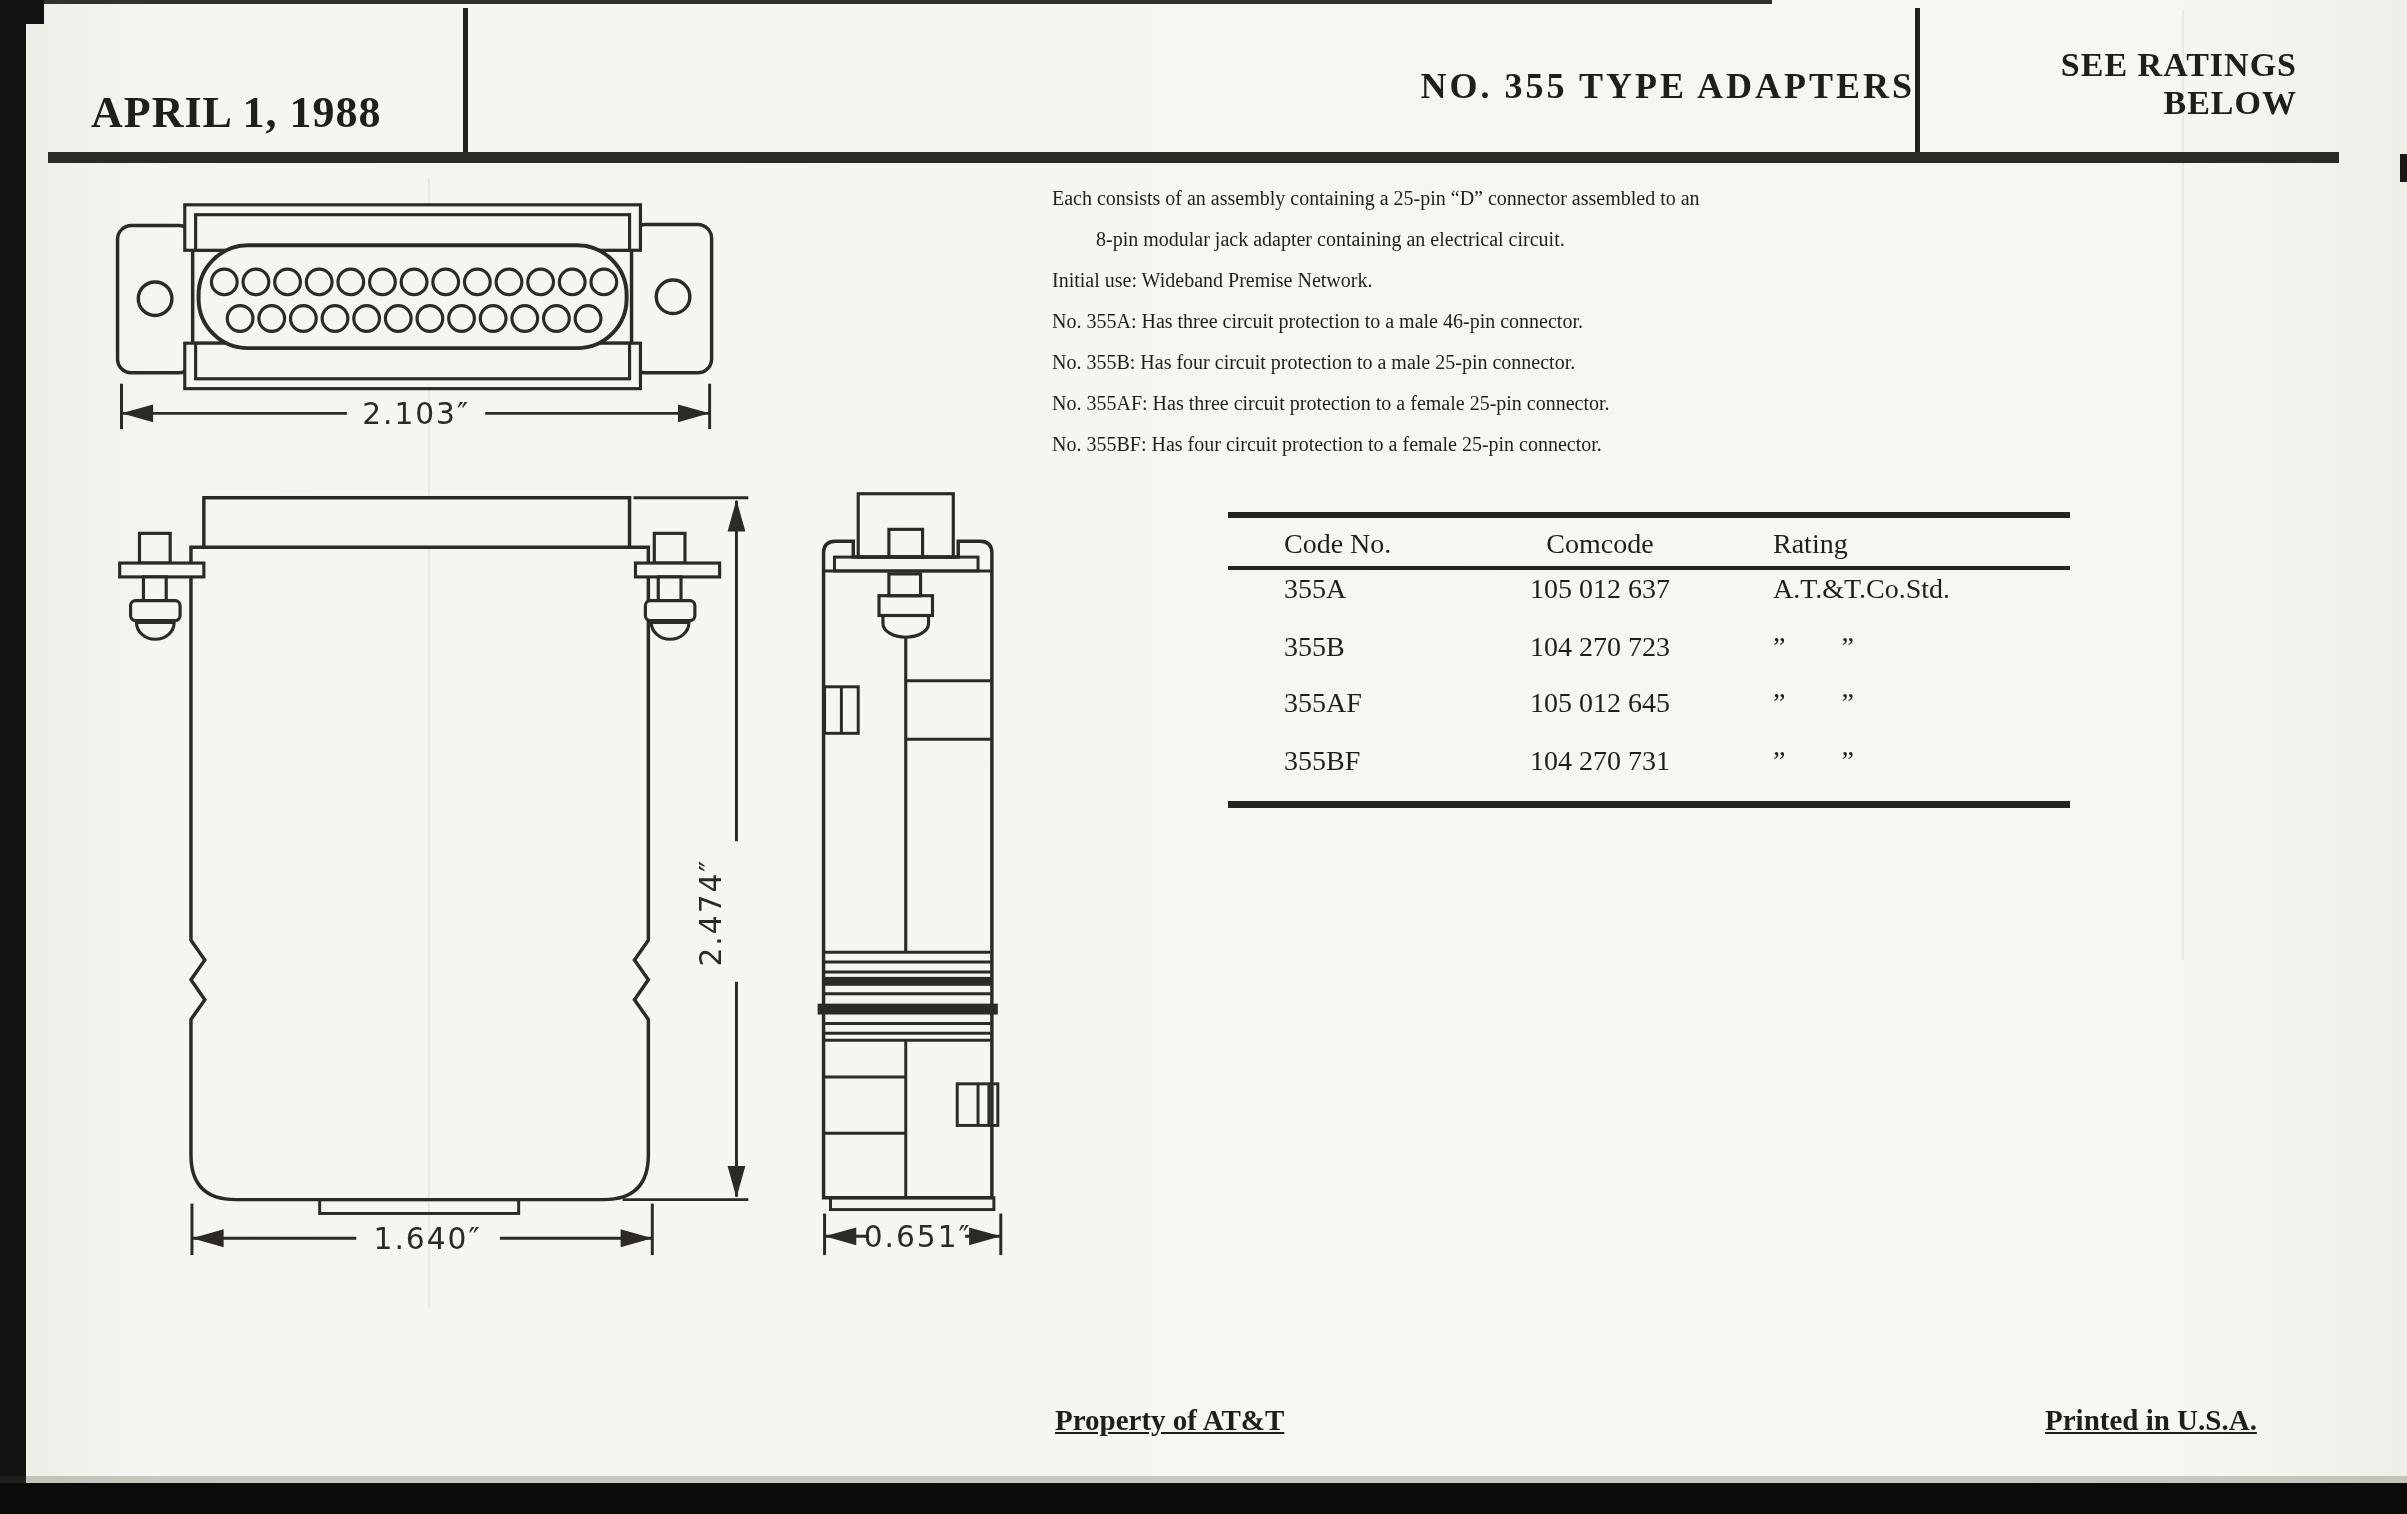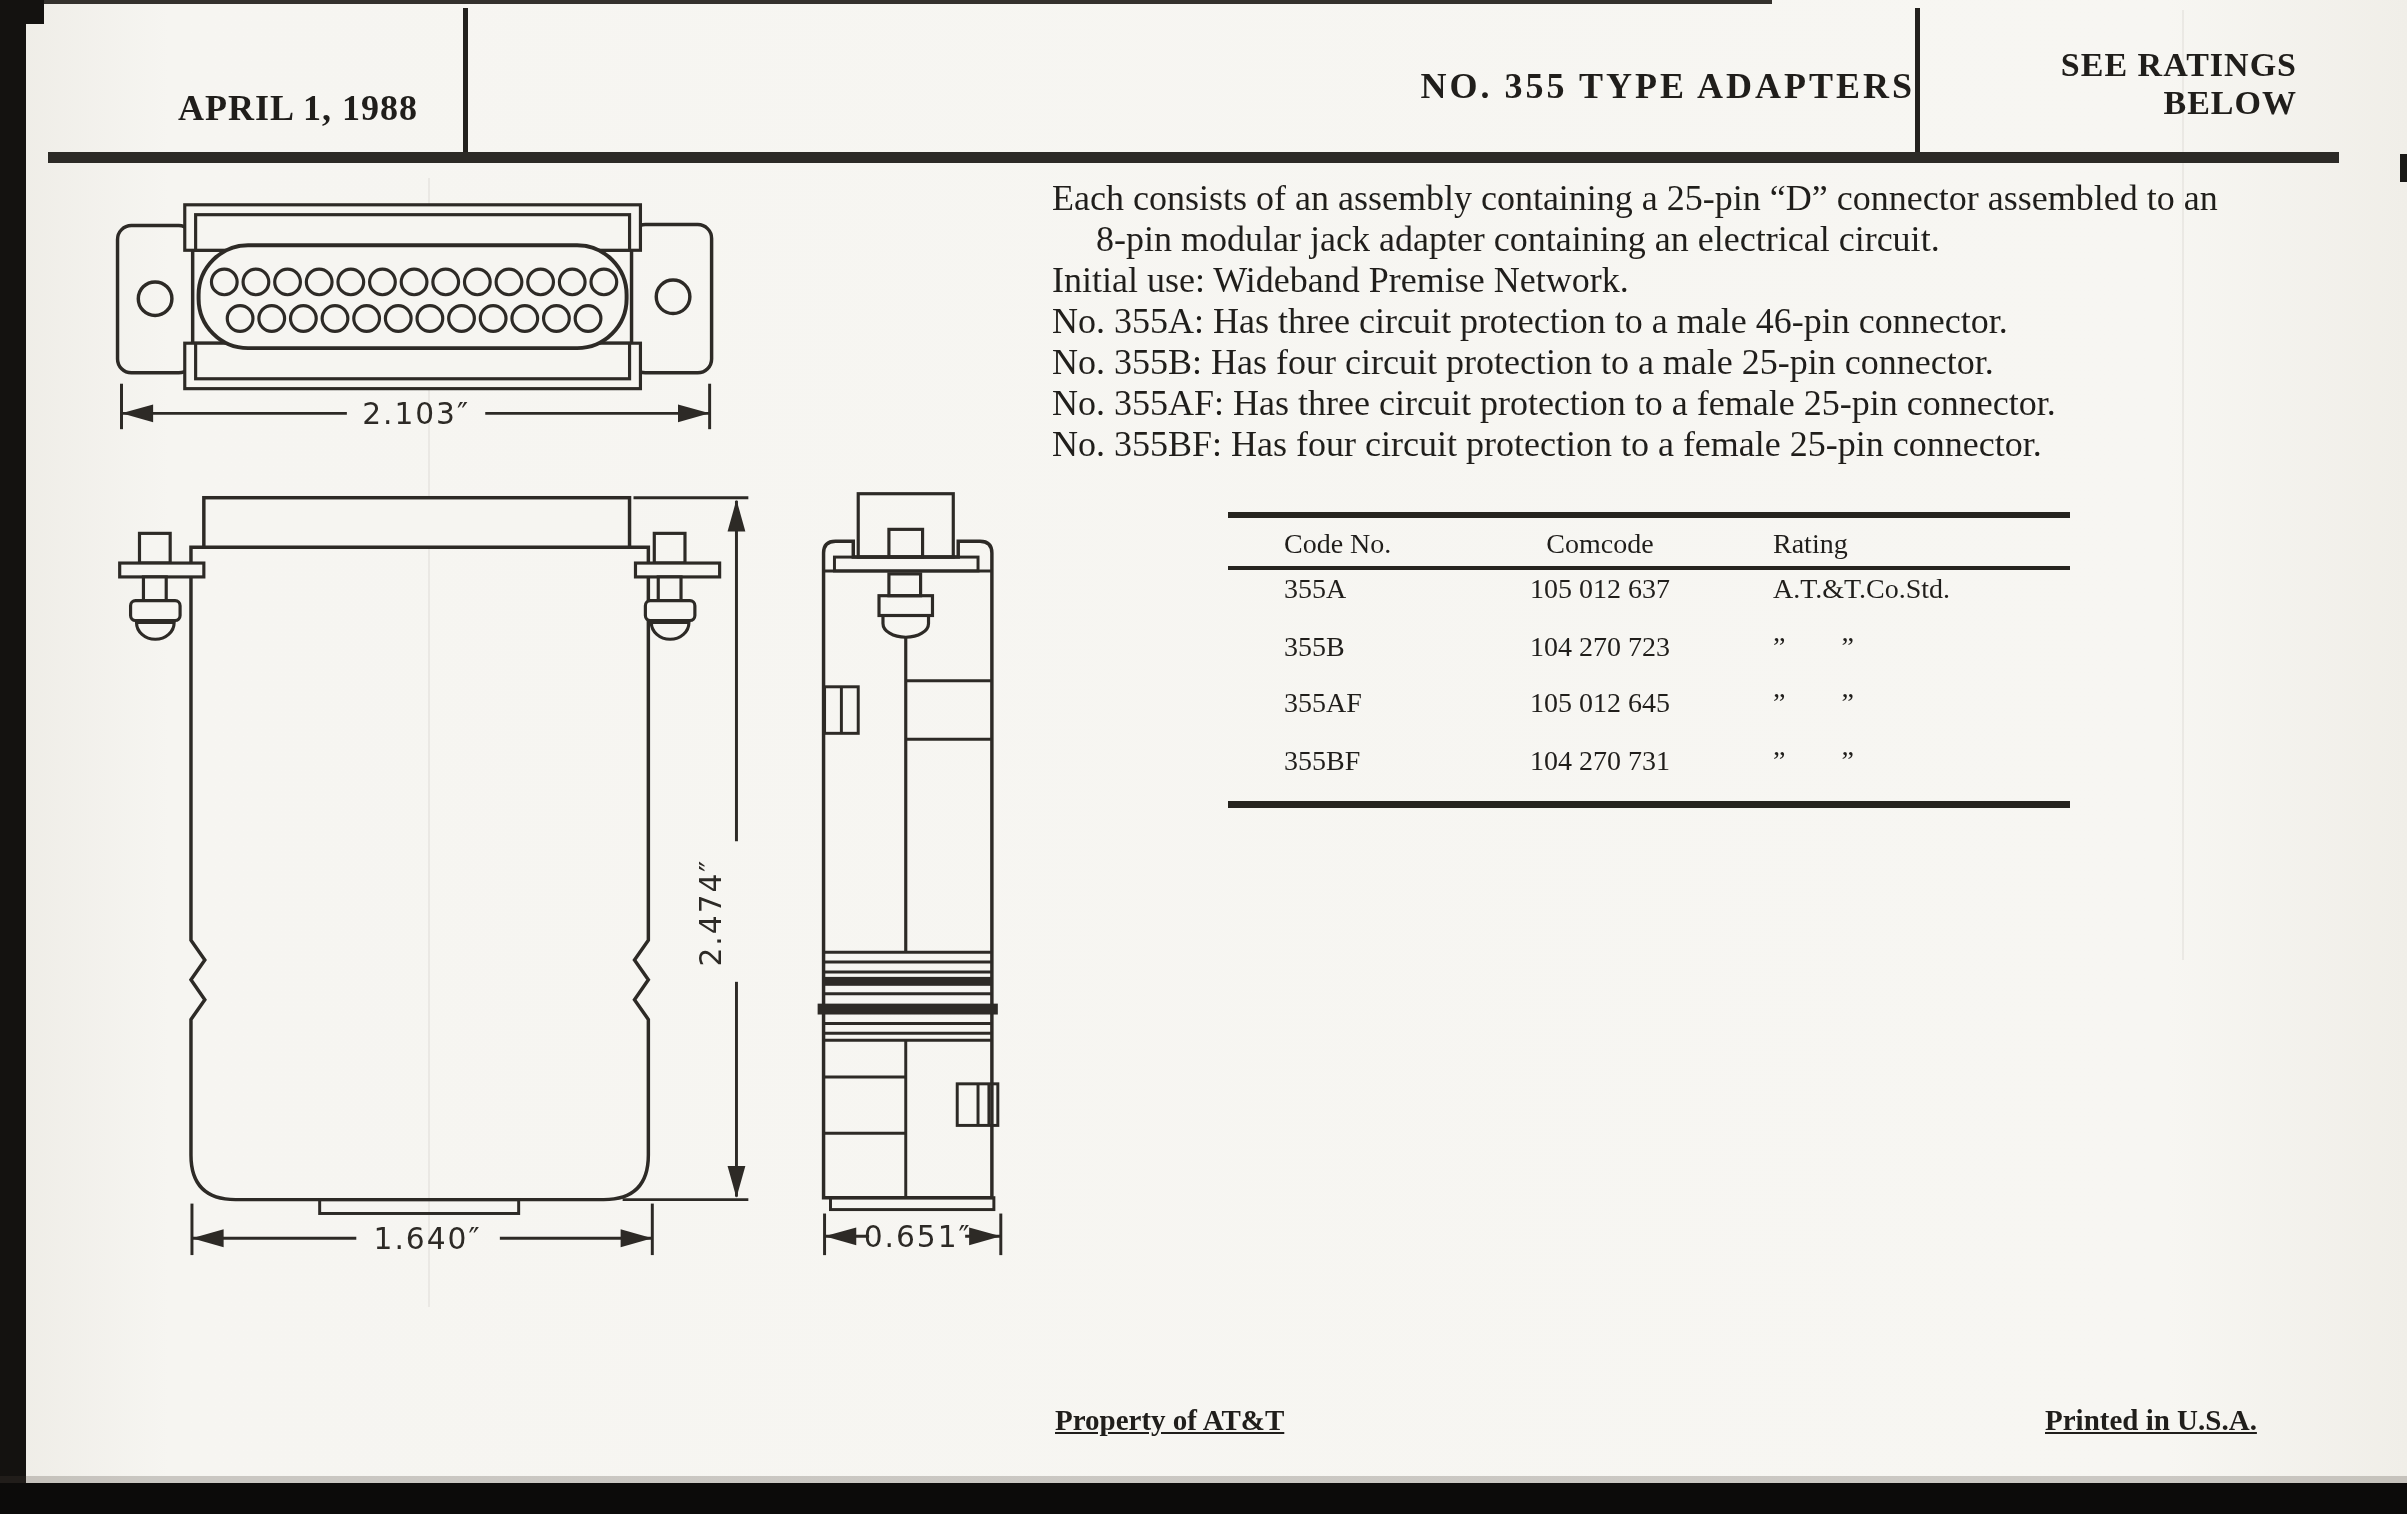--- a/index.html
+++ b/index.html
@@ -12,32 +12,32 @@
   .edge-left{position:absolute;left:0;top:0;width:26px;height:1487px;background:#141210;}
   .edge-top{position:absolute;left:0;top:0;width:1772px;height:4px;background:#34312d;}
   .edge-top-corner{position:absolute;left:0;top:0;width:44px;height:24px;background:#141210;}
   .edge-bottom-fade{position:absolute;left:0;top:1476px;width:2408px;height:8px;background:rgba(70,64,56,.25);}
   .edge-bottom{position:absolute;left:0;top:1483px;width:2408px;height:32px;background:#0c0b0a;}
   .edge-right-notch{position:absolute;left:2400px;top:154px;width:8px;height:28px;background:#1a1917;}
   .crease{position:absolute;width:2px;background:rgba(80,70,60,.07);}
   .crease.c1{left:428px;top:178px;height:1129px;}
   .crease.c2{left:2182px;top:10px;height:950px;}
   
-  .hdr-date{position:absolute;left:91px;top:87px;width:327px;text-align:right;
-    font-size:36px;font-weight:bold;letter-spacing:1px;}
+  .hdr-date{position:absolute;left:91px;top:87px;width:327px;text-align:left;
+    font-size:44px;font-weight:bold;letter-spacing:1px;}
   .hdr-title{position:absolute;left:466px;top:65px;width:1449px;text-align:right;
     font-size:36px;font-weight:bold;letter-spacing:3px;}
   .hdr-ratings{position:absolute;left:1960px;top:46px;width:337px;text-align:right;
     font-size:34px;font-weight:bold;line-height:38px;letter-spacing:1px;}
   .hdr-divider{position:absolute;top:8px;width:5px;height:149px;background:#23211e;}
   .hdr-divider.d1{left:463px;}
   .hdr-divider.d2{left:1915px;height:150px;}
   .hdr-rule{position:absolute;left:48px;top:152px;width:2291px;height:11px;background:#2c2a26;}
   
-  .desc{position:absolute;left:1052px;top:178px;width:1277px;font-size:36px;line-height:41px;}
+  .desc{position:absolute;left:1052px;top:178px;width:1277px;font-size:20px;line-height:41px;}
   .desc .line{white-space:nowrap;}
   .desc .indent{padding-left:44px;}
   
   .ctable{position:absolute;left:1228px;top:512px;width:842px;height:299px;font-size:28px;}
   .ctable .rule{position:absolute;left:0;width:842px;background:#26241f;}
   .ctable .rule.top{top:0;height:6px;}
   .ctable .rule.mid{top:54px;height:4px;}
   .ctable .rule.bot{top:289px;height:7px;}
   .trow{position:absolute;left:0;width:842px;height:36px;}
   .trow .c1{position:absolute;left:56px;}

